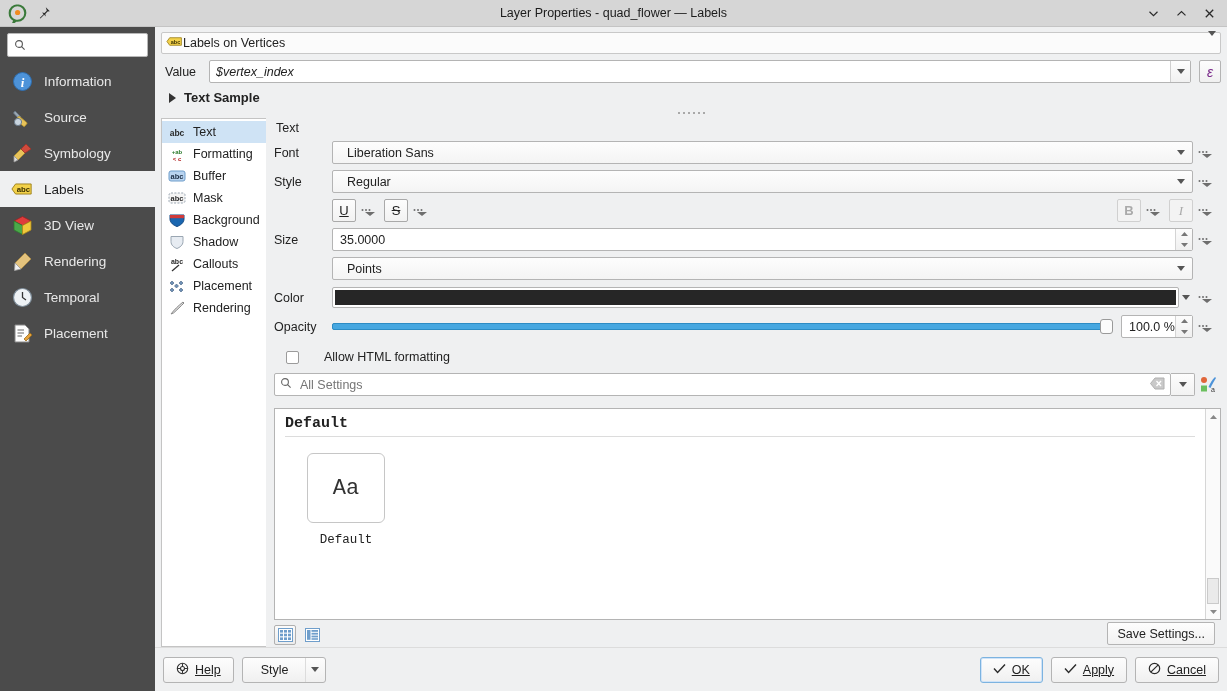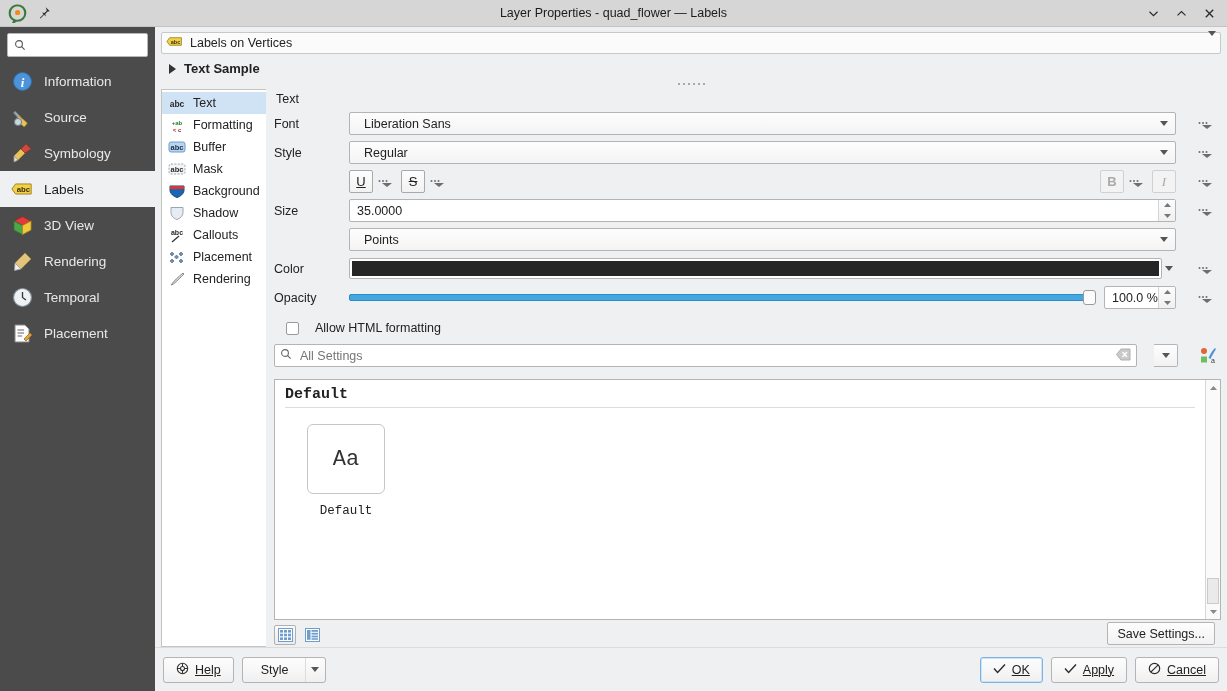--- a/index.html
+++ b/index.html
@@ -57,21 +57,21 @@
   }
   .side-item.active { background:#eff0f1; color:#1d1d1d; }
   .side-ico { width:22px; height:22px; flex:none; display:flex; align-items:center; justify-content:center; }
   .side-ico svg { display:block; }
 
   
   .content { flex:1; display:flex; flex-direction:column; min-width:0; background:#eff0f1; }
 
   .rule-header {
     margin:5px 6px 0 6px; height:22px; background:#fbfbfb; border:1px solid #c8c8c8;
-    display:flex; align-items:center; padding:0 4px; gap:7px; border-radius:2px;
+    display:flex; align-items:center; padding:0 4px; border-radius:2px;
   }
   .rule-header .lbl { font-size:12.5px; }
   .rule-header .caret { margin-left:auto; }
 
   .value-row { display:flex; align-items:center; gap:8px; padding:6px 6px 0 10px; }
   .value-row .lbl { font-size:12.5px; width:36px; }
   .combo {
     flex:1; height:23px; background:#fff; border:1px solid #b4b4b4; border-radius:2px;
     display:flex; align-items:center; position:relative; min-width:0;
   }
@@ -103,21 +103,21 @@
   }
   .tab-item { display:flex; align-items:center; gap:7px; height:22px; padding-left:6px; font-size:12.5px; cursor:default;}
   .tab-item.active { background:#cfe3f5; }
   .tab-ico { width:18px; height:16px; flex:none; display:flex; align-items:center; justify-content:center;}
   .tab-ico svg { display:block; }
 
   .pane { flex:1; min-width:0; display:flex; flex-direction:column; padding-left:8px; }
 
   .sect-title { font-size:12.5px; padding:3px 0 6px 2px; }
 
-  .frow { display:flex; align-items:center; gap:17px; margin-bottom:6px; }
+  .frow { display:flex; align-items:center; gap:0; margin-bottom:6px; }
   .frow .flabel { width:58px; font-size:12.5px; flex:none; }
   .ctl { flex:1; min-width:0; display:flex; align-items:center; }
 
   .sel {
     height:23px; border:1px solid #b4b4b4; border-radius:2px;
     background:linear-gradient(#fdfdfd,#f4f4f4); display:flex; align-items:center; width:100%;
     font-size:12.5px;
     padding-left:7px;
   }
   .sel .txt { padding:0 7px; white-space:nowrap; overflow:hidden; }
@@ -156,21 +156,21 @@
   .colorbar .swatch { flex:1; height:100%; }
   .colorbar-drop { width:14px; height:23px; display:flex; align-items:center; justify-content:center; flex:none;}
 
   .sliderwrap { flex:1; display:flex; align-items:center; position:relative; height:23px; }
   .track { position:absolute; left:0; right:0; height:7px; background:#e4e4e4; border:1px solid #bdbdbd; border-radius:2px; }
   .fill { position:absolute; left:0; height:7px; background:#46a7e0; border:1px solid #2d8cc4; border-radius:2px; }
   .knob { position:absolute; width:13px; height:15px; background:#fcfcfc; border:1px solid #9a9a9a; border-radius:3px; }
 
   .pct { width:72px; flex:none; margin-left:8px; }
 
-  .checkrow { display:flex; align-items:center; gap:16px; margin:6px 0 9px 4px;padding-left:8px; }
+  .checkrow { display:flex; align-items:center; gap:25px; margin:6px 0 9px 4px;padding-left:8px; }
   .chk { width:13px; height:13px; border:1px solid #9b9b9b; background:#fff; border-radius:2px; flex:none;}
 
   .searchsettings {
     height:23px; border:1px solid #b4b4b4; border-radius:2px; background:#fff;
     display:flex; align-items:center; padding:0 5px; gap:6px; flex:1;
   }
   .searchsettings input { border:none; outline:none; font-family:inherit; font-size:12.5px; flex:1; background:transparent; color:#c2410c; }
   .clearbtn { width:15px; height:15px; flex:none; }
   .ss-drop { width:24px; height:23px; border:1px solid #b4b4b4; border-left:none; border-radius:0 2px 2px 0;
              background:linear-gradient(#fdfdfd,#f2f2f2); display:flex; align-items:center; justify-content:center; flex:none;}
@@ -366,20 +366,30 @@
         <span>
           <svg width="17" height="11" viewBox="0 0 24 16">
             <path d="M1 8 L5 2.5 L22 2.5 L22 13.5 L5 13.5 Z" fill="#f2d14a" stroke="#9c8018" stroke-width="1.2"></path>
             <text x="13.5" y="11.3" font-size="8" font-weight="bold" fill="#3a3000" text-anchor="middle" font-family="Liberation Sans, sans-serif">abc</text>
           </svg>
         </span>
         <span class="lbl">Labels on Vertices</span>
         <span class="caret"><span class="chevdown"></span></span>
       </div>
 
+      <div class="value-row">
+        <span class="lbl">Value</span>
+        <div class="combo">
+          <span class="txt">$vertex_index</span>
+          <span class="drop">
+              <span class="chevdown"></span>
+            </span>
+        </div>
+        <div class="eps-btn">ε</div>
+      </div>
 
       <div class="sample-row">
         <span class="tri"></span>
         <span class="lbl">Text Sample</span>
       </div>
 
       <div class="splitter">
         <i></i>
           <i></i>
           <i></i>

